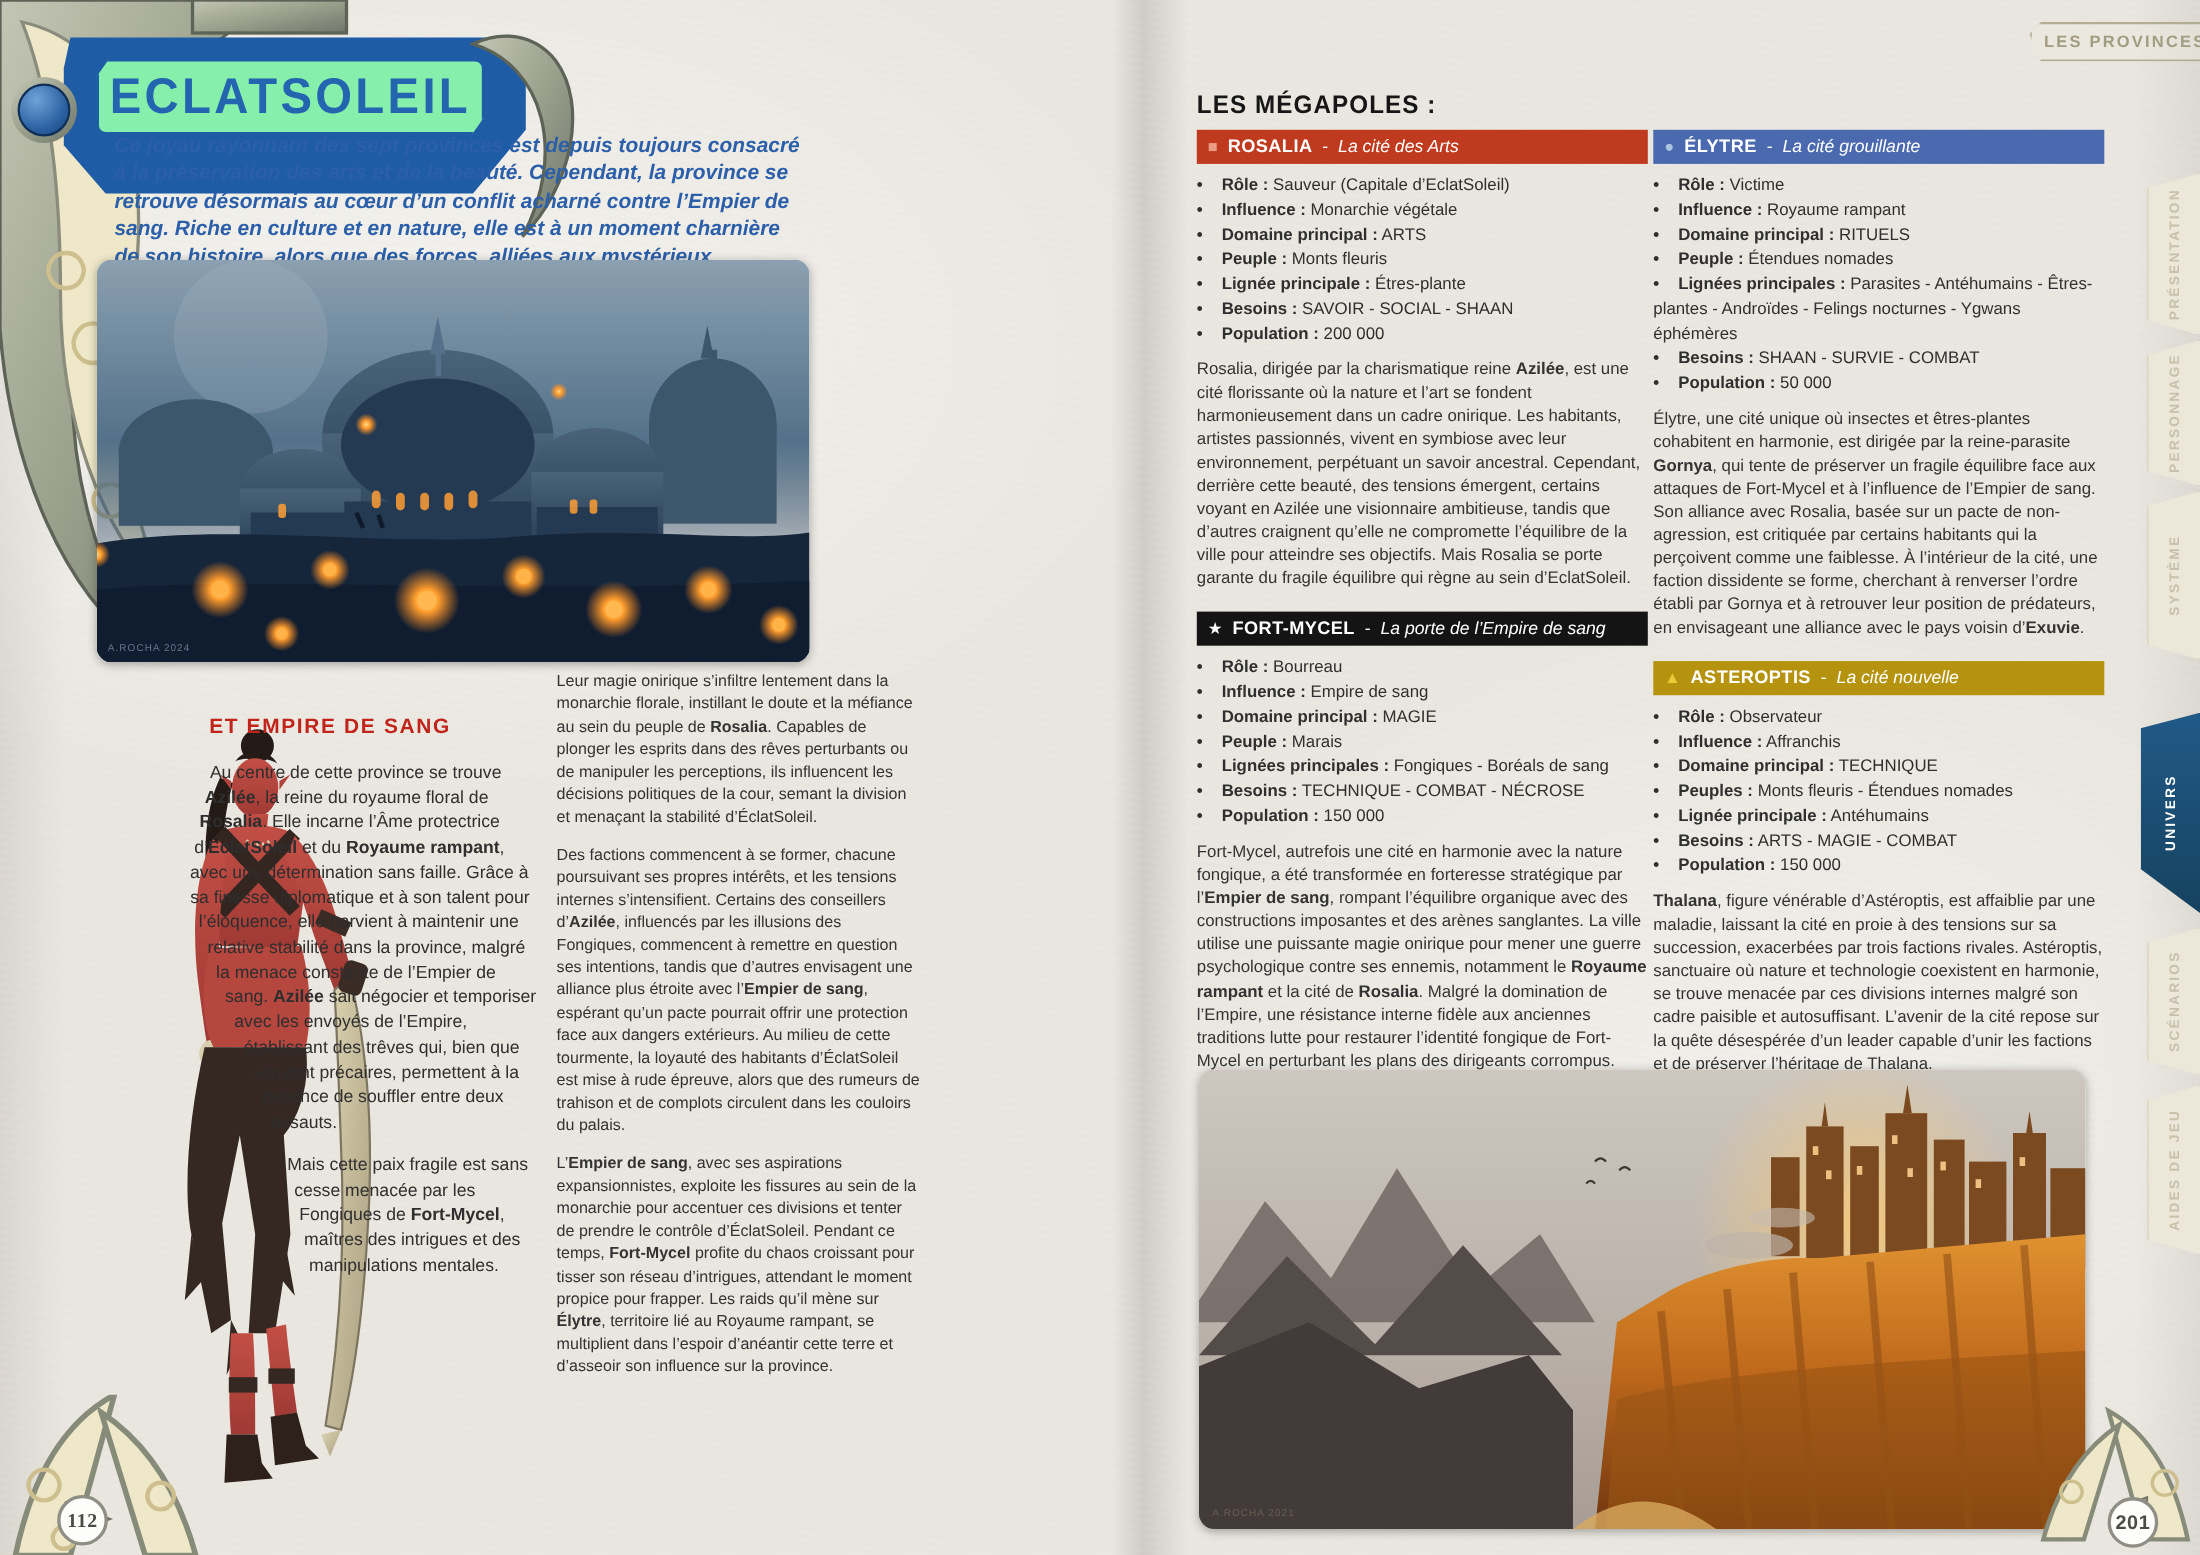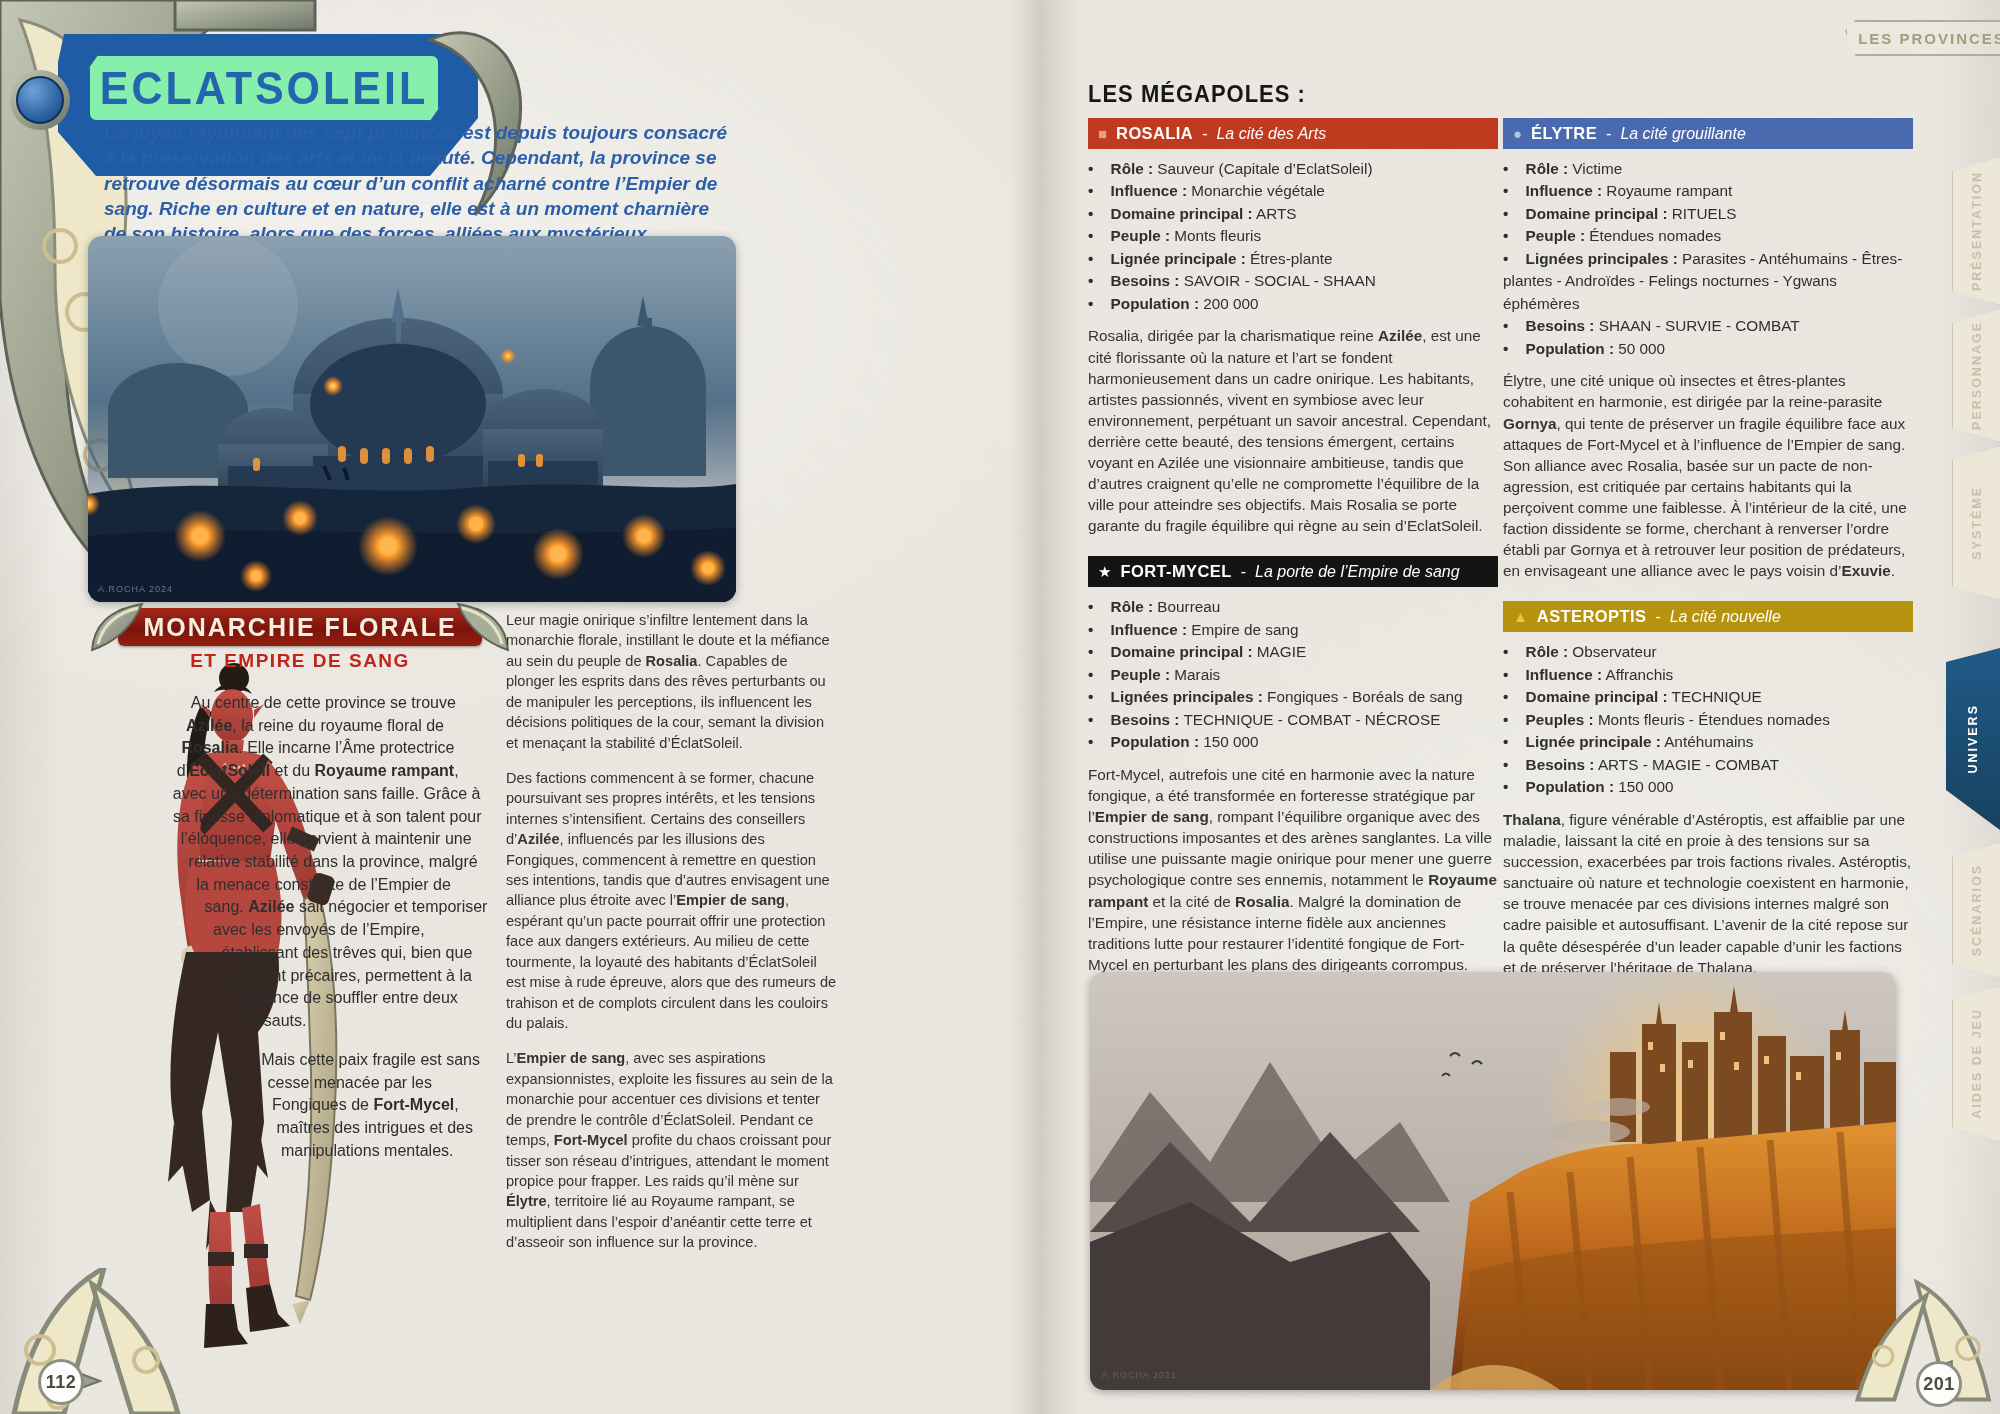--- a/index.html
+++ b/index.html
@@ -83,21 +83,21 @@
   .tab.t3 span{color:#fff;}
   .tab.t4{top:843px;height:133px;clip-path:polygon(100% 0,100% 100%,0 calc(100% - 14px),0 14px);}
   .tab.t5{top:986px;height:153px;clip-path:polygon(100% 0,100% 100%,0 calc(100% - 14px),0 14px);}
 
   .corner-ornament{position:absolute;z-index:4;}
   #orn-bl{left:0;top:1268px;width:190px;height:146px;}
   #orn-br{left:1848px;top:1268px;width:152px;height:146px;transform:scaleX(-1);}
   .pagenum{position:absolute;width:40px;height:40px;border-radius:50%;background:#fdfdfb;border:3px solid #8e8e85;
     display:flex;align-items:center;justify-content:center;z-index:6;
     font-weight:800;font-size:18px;color:#4c4c45;letter-spacing:.5px;}
-  #pn-left{left:38px;top:1359px;}
+  #pn-left{left:52px;top:1359px;font-family:Liberation Serif, serif;}
   #pn-right{left:1916px;top:1361px;}
 </style>
 </head>
 <body>
 
 <div class="spread">
 
   <svg class="tl-ornament" viewBox="0 0 545 640">
     <defs>
       <linearGradient id="metal" x1="0" y1="0" x2="1" y2="1">
@@ -200,37 +200,20 @@
         <circle cx="168" cy="340" r="16" fill="url(#glow)"></circle>
           <circle cx="168" cy="340" r="5" fill="#ffb349"></circle>
         <circle cx="245" cy="150" r="10" fill="url(#glow)"></circle>
           <circle cx="420" cy="120" r="8" fill="url(#glow)"></circle>
       </g>
       <path d="M236,230 l6,14 m14,-12 l4,12" stroke="#0e1a2a" stroke-width="4" fill="none"></path>
     </svg>
     <span class="credit">A.ROCHA 2024</span>
   </div>
 
-  <div class="section-banner">
-    <svg class="blade-cap left" viewBox="0 0 58 54">
-      <path d="M54,4 C20,10 6,26 4,50 C22,44 44,30 54,4 Z" fill="url(#metal2)" stroke="#5d6356" stroke-width="2"></path>
-      <defs>
-          <linearGradient id="metal2" x1="0" y1="0" x2="1" y2="1">
-            <stop offset="0" stop-color="#c3c6b4"></stop>
-            <stop offset="1" stop-color="#70766a"></stop>
-          </linearGradient>
-        </defs>
-      <path d="M50,8 C26,14 14,28 10,44" fill="none" stroke="#e8e2c4" stroke-width="3"></path>
-    </svg>
-    <span>MONARCHIE FLORALE</span>
-    <svg class="blade-cap right" viewBox="0 0 58 54">
-      <path d="M54,4 C20,10 6,26 4,50 C22,44 44,30 54,4 Z" fill="#a8ad9a" stroke="#5d6356" stroke-width="2"></path>
-      <path d="M50,8 C26,14 14,28 10,44" fill="none" stroke="#e8e2c4" stroke-width="3"></path>
-    </svg>
-  </div>
   <div class="section-subtitle">ET EMPIRE DE SANG</div>
 
   <svg class="character-art" viewBox="0 0 290 714">
     <defs>
       <linearGradient id="skin" x1="0" y1="0" x2="0" y2="1">
           <stop offset="0" stop-color="#c24f46"></stop>
           <stop offset="1" stop-color="#a03a34"></stop>
         </linearGradient>
       <linearGradient id="bone" x1="0" y1="0" x2="1" y2="1">
           <stop offset="0" stop-color="#ded5b4"></stop>

